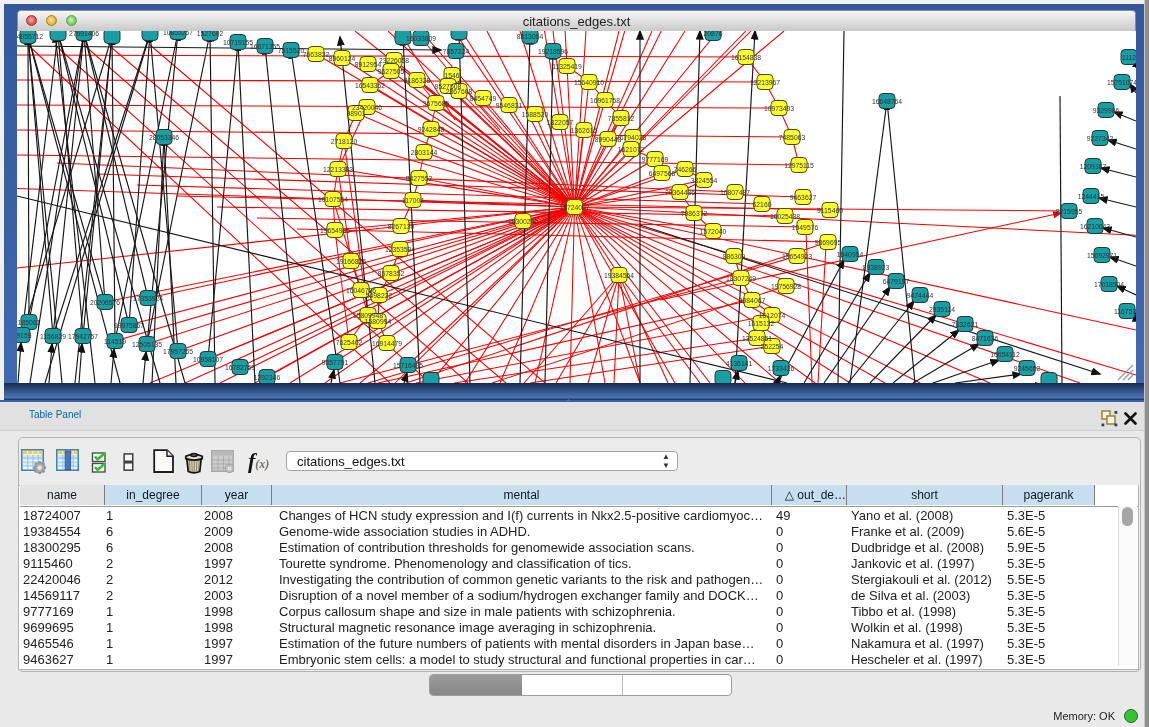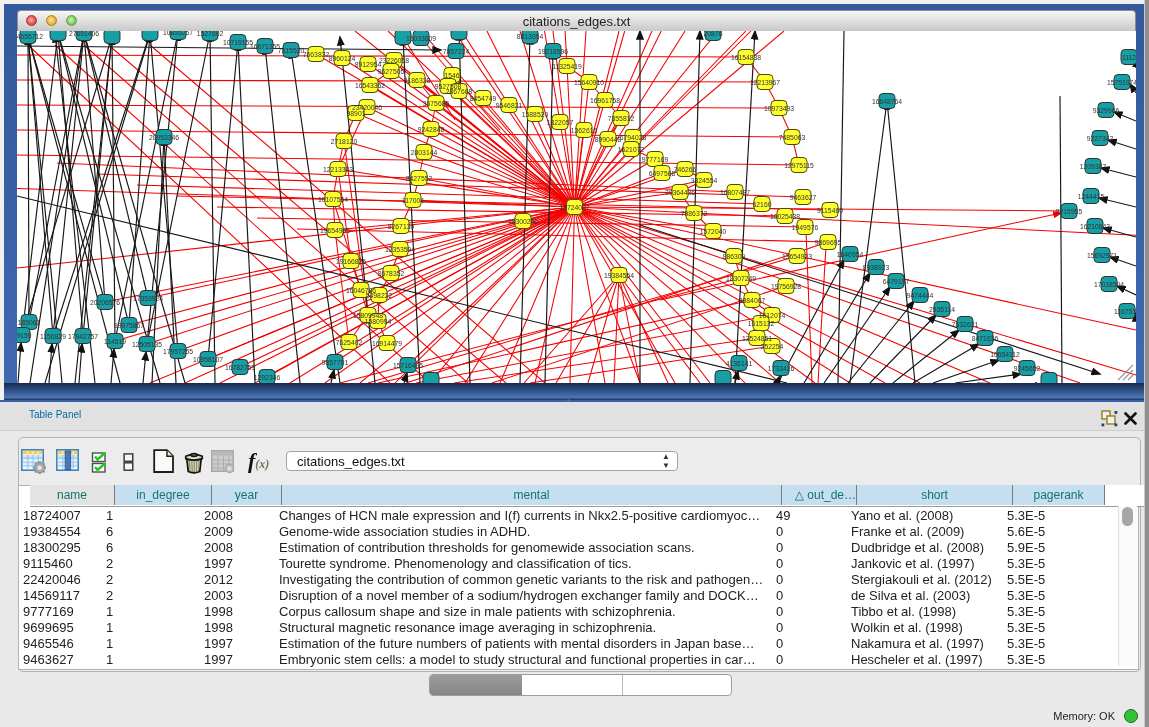--- a/index.html
+++ b/index.html
@@ -24,22 +24,22 @@
 .ic{position:absolute}
 .fx{position:absolute;color:#111}
 .fx i{font-family:"Liberation Serif",serif;font-size:22px;font-weight:bold}
 .fx span{font-size:12px;font-style:italic;color:#75705c;font-weight:bold;font-family:"Liberation Serif",serif}
 #combo{position:absolute;left:286px;top:451px;width:392px;height:20px;background:#fff;
  border:1px solid #a3a3a3;border-radius:4px;font-size:13px;color:#111;line-height:20px;
  padding-left:10px;box-sizing:border-box}
 #combo .arr{position:absolute;right:7px;top:0;font-size:8px;color:#333;line-height:9px}
 #tablebox{position:absolute;left:18px;top:485px;width:1119px;height:183px;background:#fff;
  border:1px solid #b2b2b2}
-#thead{position:absolute;left:30px;top:485px;width:1118px;height:21px;background:#fff;
- border-bottom:1px solid #9a9a9a;font-size:12px;color:#0f766e}
+#thead{position:absolute;left:20px;top:485px;width:1118px;height:21px;background:#fff;
+ border-bottom:1px solid #9a9a9a;font-size:12px;color:#0f172a}
 #thead span{position:absolute;top:0;text-align:center;border-right:1px solid #7c7c7c;height:17px;padding-top:3px;background:#c6dff0;white-space:nowrap}
 .tr{position:absolute;left:0;width:1137px;height:16px;font-size:13px;color:#222;white-space:nowrap}
 .tr span{position:absolute;top:1px}
 .c0{left:23px}.c1{left:106px}.c2{left:204px}.c3{left:279px;width:494px;overflow:hidden}
 .c4{left:776px}.c5{left:851px}.c6{left:1007px}
 #vsb{position:absolute;left:1118px;top:506px;width:18px;height:160px;background:#fafafa;
  border-left:1px solid #ddd}
 #vsb .th{position:absolute;left:3px;top:1px;width:11px;height:19px;background:#a6a6a6;border-radius:6px}
 #tabs{position:absolute;left:429px;top:674px;height:20px;border:1px solid #9d9d9d;border-radius:4px;
  background:#fff;font-size:13px;overflow:hidden;display:flex}
@@ -725,21 +725,21 @@
  <span style="left:182px;width:69px">year</span>
  <span style="left:252px;width:499px">mental</span>
  <span style="left:752px;width:69px;text-align:right;padding-left:5px">△ out_de…</span>
  <span style="left:827px;width:155px">short</span>
  <span style="left:983px;width:91px">pagerank</span>
 </div>
 <div class="tr" style="top:507px">
     <span class="c0">18724007</span>
     <span class="c1">1</span>
     <span class="c2">2008</span>
-    <span class="c3">Changes of HCN male expression and I(f) currents in Nkx2.5-positive cardiomyoc…</span>
+    <span class="c3">Changes of HCN study expression and I(f) currents in Nkx2.5-positive cardiomyoc…</span>
     <span class="c4">49</span>
     <span class="c5">Yano et al. (2008)</span>
     <span class="c6">5.3E-5</span>
   </div>
 <div class="tr" style="top:523px">
     <span class="c0">19384554</span>
     <span class="c1">6</span>
     <span class="c2">2009</span>
     <span class="c3">Genome-wide association studies in ADHD.</span>
     <span class="c4">0</span>

